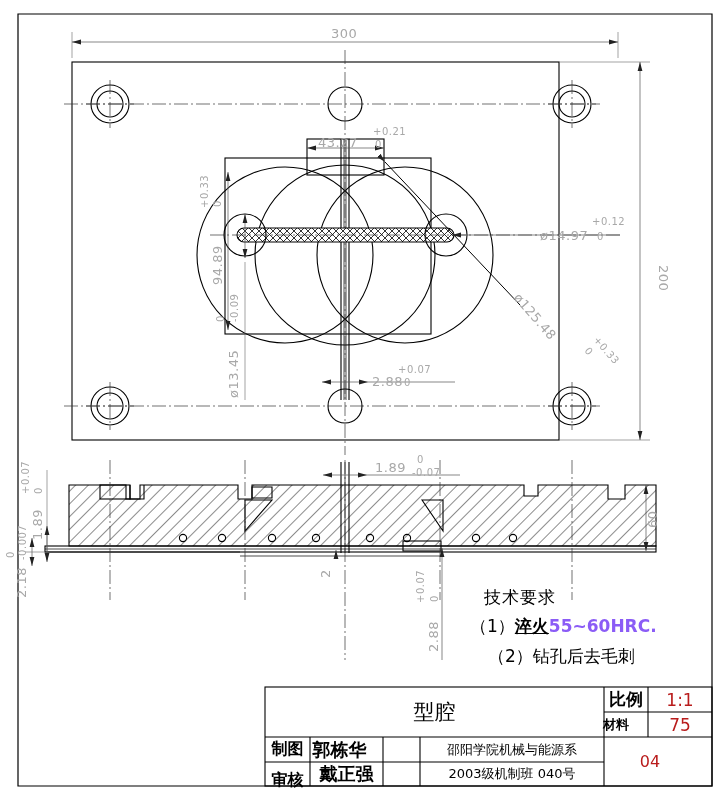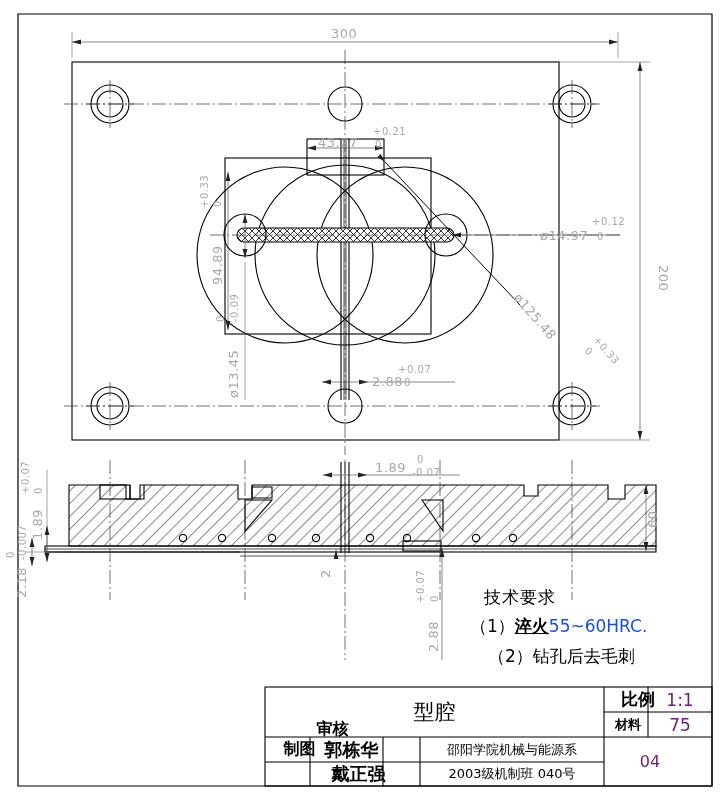--- a/index.html
+++ b/index.html
@@ -60,38 +60,38 @@
     left: 484px; top: 586px;
     font-size: 17px;
     font-weight: normal;
     letter-spacing: 1px;
   }
   #tech-line-1 {
     left: 470px; top: 615px;
     font-size: 17px;
   }
   #tech-line-1 .b { font-weight: bold; text-decoration: underline; }
-  #tech-line-1 .g { color:#1d4ed8; font-weight:normal; }
+  #tech-line-1 .g { color:#8b5cf6; font-weight:bold; }
   #tech-line-2 {
     left: 488px; top: 645px;
     font-size: 17px;
   }
 
   
   .tb-cell {
     position: absolute;
     display: flex;
     align-items: center;
     justify-content: center;
     font-family: "DejaVu Sans", sans-serif;
     color: #000000;
     white-space: nowrap;
   }
-  .tb-bold { font-weight: bold; padding-left: 12px; }
-  .tb-grey { color: #701a75; font-weight: normal; }
+  .tb-bold { font-weight: bold; }
+  .tb-grey { color: #b91c1c; font-weight: normal; }
 </style>
 </head>
 <body>
 
 <div id="drawing-root">
 
   <svg class="cad" viewBox="0 0 725 799">
     <defs>
 
       <pattern id="hatch45" width="9" height="9" patternUnits="userSpaceOnUse" patternTransform="rotate(45)">
@@ -366,21 +366,21 @@
   <div class="tb-cell tb-bold" style="left:604px; top:687px; width:44px; height:25px; font-size:17px;">比例</div>
   <div class="tb-cell tb-grey" style="left:648px; top:687px; width:64px; height:25px; font-size:17px;">1:1</div>
 
   <div class="tb-cell tb-bold" style="left:604px; top:712px; width:24px; height:25px; font-size:13px;">材料</div>
   <div class="tb-cell tb-grey" style="left:648px; top:712px; width:64px; height:25px; font-size:17px;">75</div>
 
   <div class="tb-cell tb-bold" style="left:265px; top:737px; width:45px; height:25px; font-size:16px;">制图</div>
   <div class="tb-cell tb-bold" style="left:310px; top:737px; width:59px; height:25px; font-size:18px;">郭栋华</div>
   <div class="tb-cell" style="left:383px; top:737px; width:37px; height:25px; font-size:13px;"></div>
 
-  <div class="tb-cell tb-bold" style="left:265px; top:717px; width:45px; height:24px; font-size:16px;margin-left:33px;">审核</div>
+  <div class="tb-cell tb-bold" style="left:265px; top:762px; width:45px; height:36px; font-size:16px;">审核</div>
   <div class="tb-cell tb-bold" style="left:310px; top:762px; width:73px; height:24px; font-size:18px;">戴正强</div>
   <div class="tb-cell" style="left:383px; top:762px; width:37px; height:24px; font-size:13px;"></div>
 
   <div class="tb-cell" style="left:420px; top:737px; width:184px; height:25px; font-size:13px;">邵阳学院机械与能源系</div>
   <div class="tb-cell" style="left:420px; top:762px; width:184px; height:24px; font-size:13px;">2003级机制班  040号</div>
 
   <div class="tb-cell tb-grey" style="left:604px; top:737px; width:92px; height:49px; font-size:16px;">04</div>
 
 </div>
 

